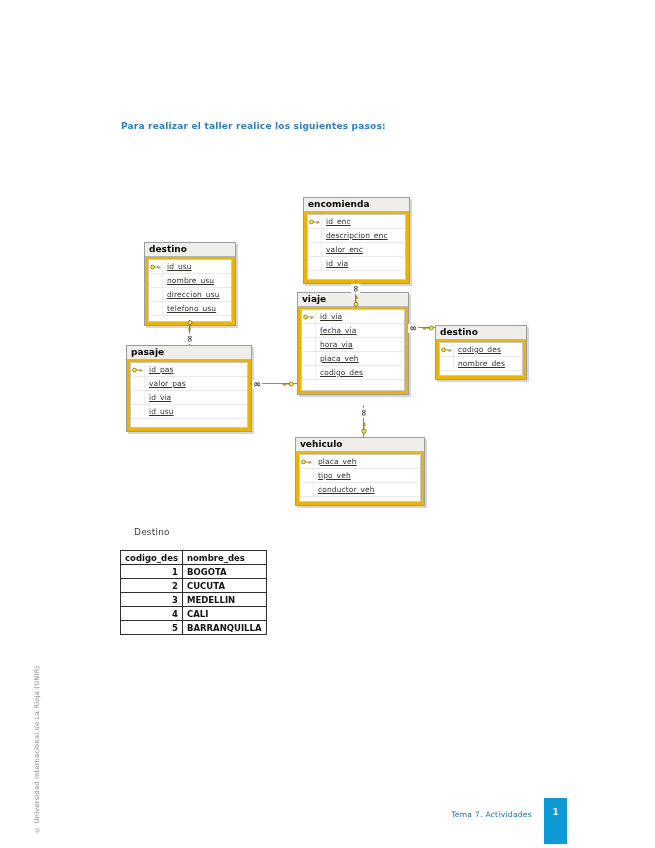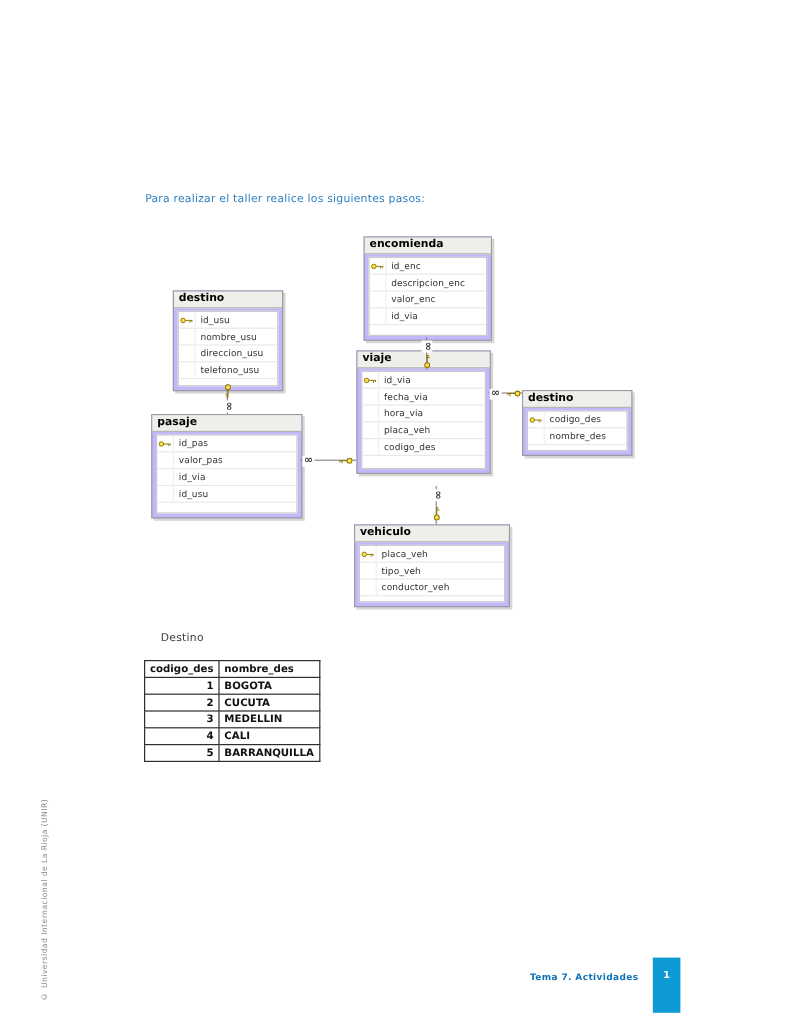--- a/index.html
+++ b/index.html
@@ -1,36 +1,36 @@
 <!DOCTYPE html>
 <html><head>
 <meta charset="utf-8">
 <style>
   html,body{margin:0;padding:0;background:#ffffff;}
   #page{position:relative;width:655px;height:848px;background:#ffffff;overflow:hidden;
         font-family:"DejaVu Sans","Liberation Sans",sans-serif;}
 
   
-  .heading{position:absolute;left:121px;top:121px;font-size:9px;font-weight:normal;
-           color:#2e7fc2;letter-spacing:0.2px;margin-top:40px;}
+  .heading{position:absolute;left:121px;top:121px;font-size:9px;font-weight:bold;
+           color:#2e7fc2;letter-spacing:0.2px;}
   .para{position:absolute;font-size:9px;color:#3e3e3e;letter-spacing:0.2px;}
   .p-step1{left:121px;top:147px;}
   .p-step2{left:121px;top:507px;}
   .p-datasetlabel{left:134px;top:527px;}
 
   
-  .etable{position:absolute;background:#c4b5fd;border:1px solid #9c9c9c;
+  .etable{position:absolute;background:#eab308;border:1px solid #9c9c9c;
           box-shadow:2px 2px 0 #d6d6d4;}
   .ehead{height:13px;line-height:13px;padding:0 4px;font-size:9px;font-weight:bold;
          color:#000;background:#f0eeea;border-bottom:1px solid #b5b5b5;}
   .ebody{margin:2px 3px 3px 3px;border:1px solid #c9c9c9;background:#fff;}
   .frow{display:flex;align-items:center;height:13px;border-bottom:1px solid #e9e9e9;}
   .fkey{width:13px;height:13px;flex:0 0 13px;border-right:1px solid #efefef;
         display:flex;align-items:center;justify-content:center;}
-  .fname{padding-left:4px;font-size:7.5px;color:#32322f;letter-spacing:0.1px;white-space:nowrap;}
+  .fname{padding-left:4px;font-size:7.5px;color:#32322f;letter-spacing:0.1px;white-space:nowrap;text-decoration:underline;}
 
   
   .cline{position:absolute;background:#8c8c8c;}
   .cline.v{width:1px;}
   .cline.h{height:1px;}
   .sym{position:absolute;width:16px;height:16px;margin-left:-8px;margin-top:-8px;
        display:flex;align-items:center;justify-content:center;}
   .many{font-size:9px;font-weight:bold;color:#3a3a3a;line-height:1;background:#fff;padding:0 1px;}
   .rot90{transform:rotate(90deg);}
   .rot-90{transform:rotate(-90deg);}
@@ -45,21 +45,21 @@
   .dtable td.num{text-align:right;width:50px;}
   .dtable td.txt{text-align:left;width:70px;}
 
   
   .copyright{position:absolute;left:33px;top:656px;height:178px;
              writing-mode:vertical-rl;transform:rotate(180deg);
              font-size:6.5px;color:#8c8c8c;letter-spacing:0.3px;white-space:nowrap;}
 
   
   .footer-topic{position:absolute;left:430px;top:810px;width:102px;text-align:right;
-                font-size:7.5px;font-weight:bold;color:#1373b8;letter-spacing:0.3px;}
+                font-size:7.5px;font-weight:normal;color:#1373b8;letter-spacing:0.3px;}
   .page-marker{position:absolute;left:544px;top:798px;width:23px;height:46px;
                background:#0e9ad5;color:#ffffff;font-size:8px;font-weight:bold;
                text-align:center;box-sizing:border-box;padding-top:10px;}
 </style>
 </head>
 <body>
 
 <div id="page">
 
   <div class="heading">Para realizar el taller realice los siguientes pasos:</div>

